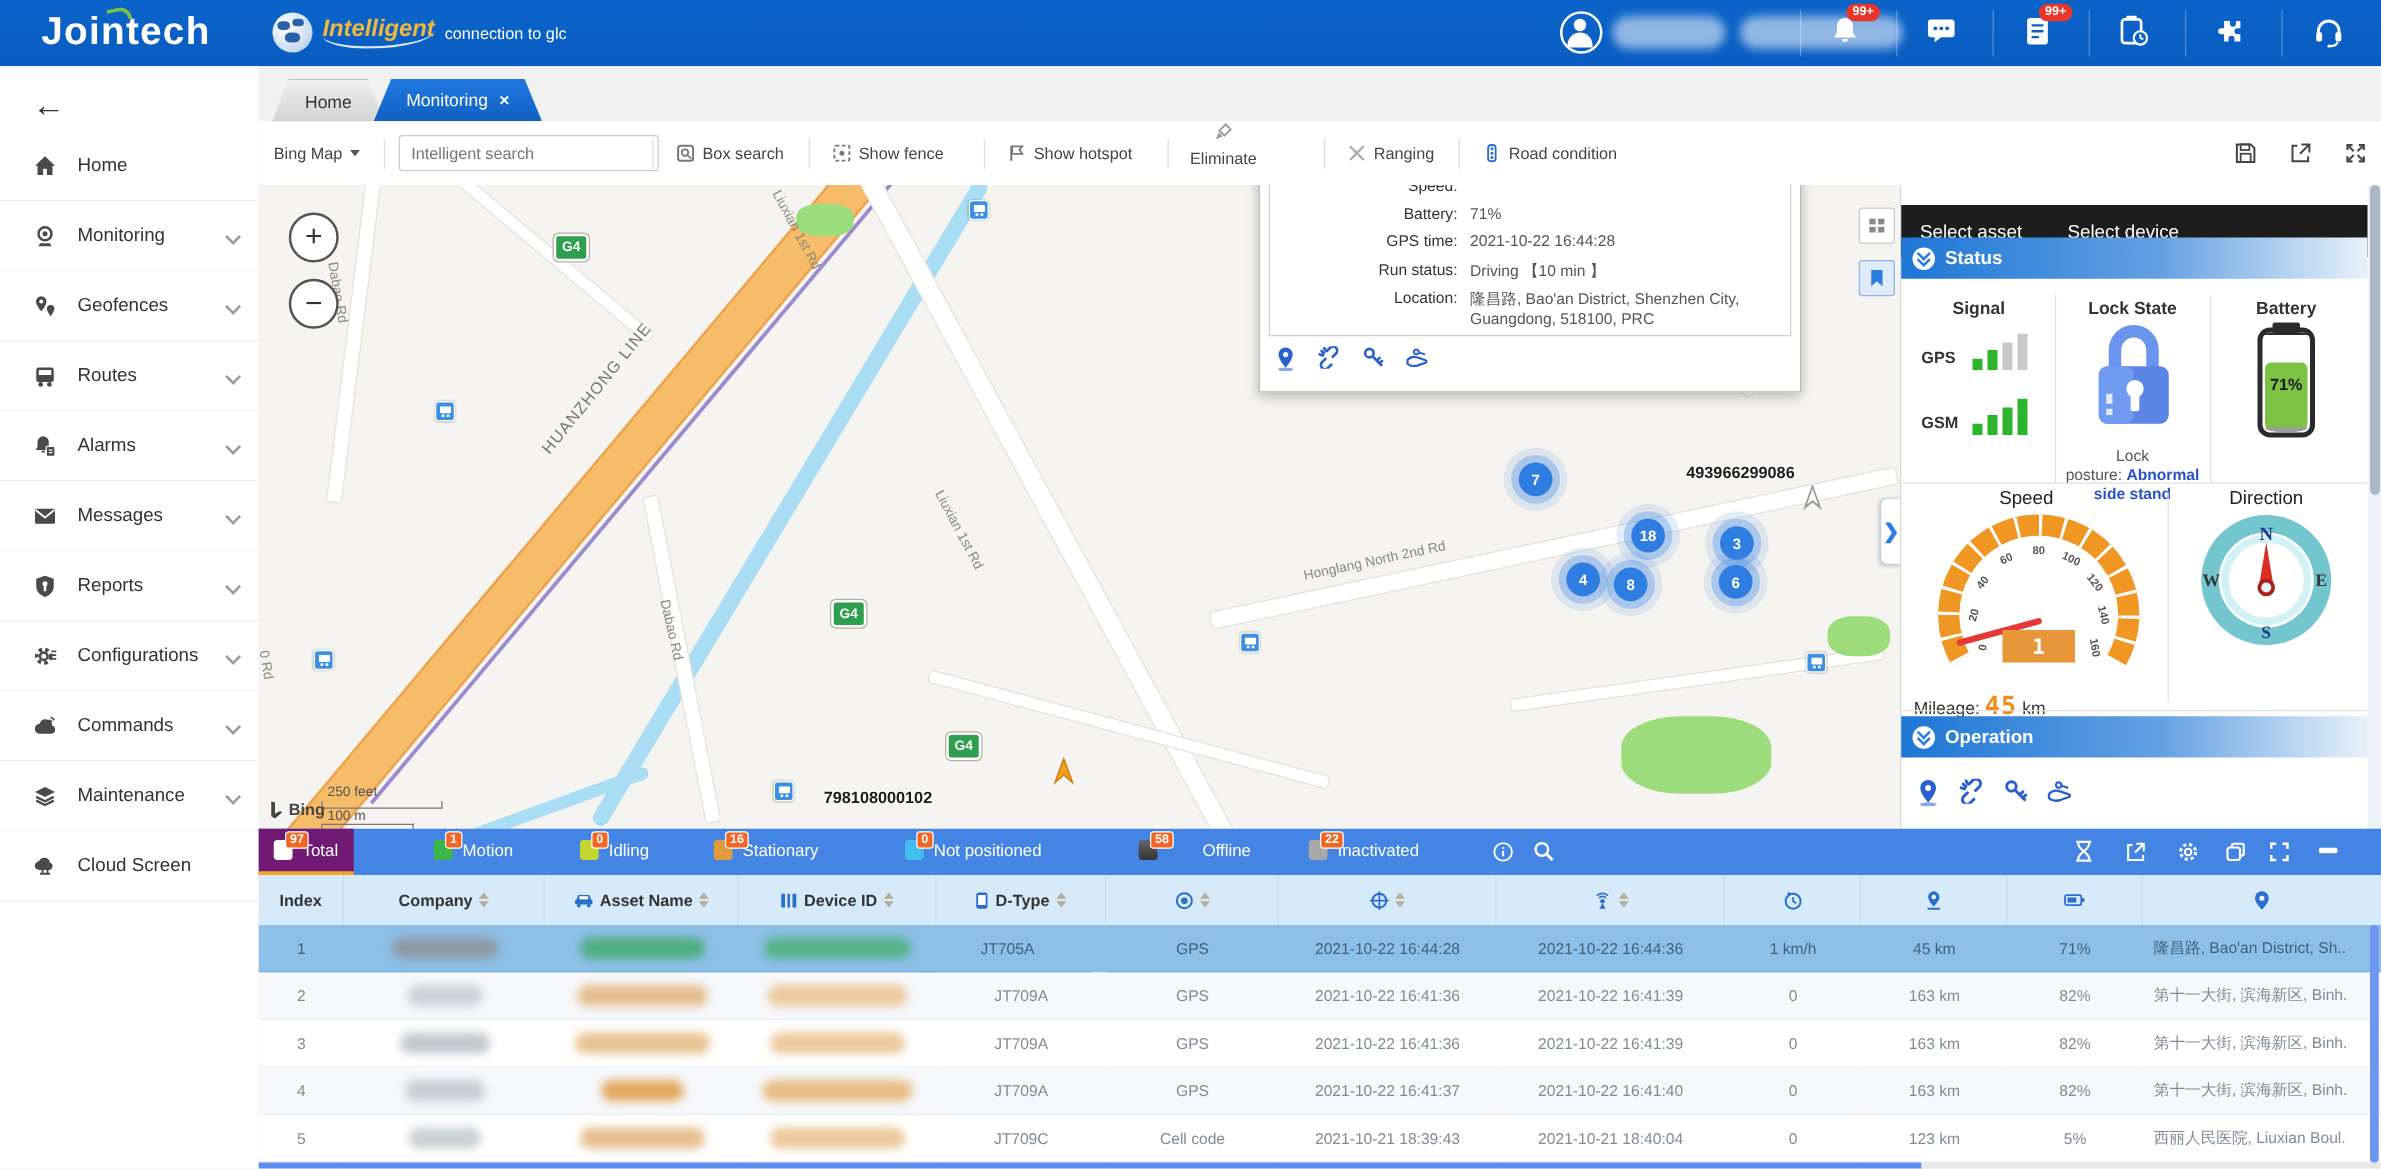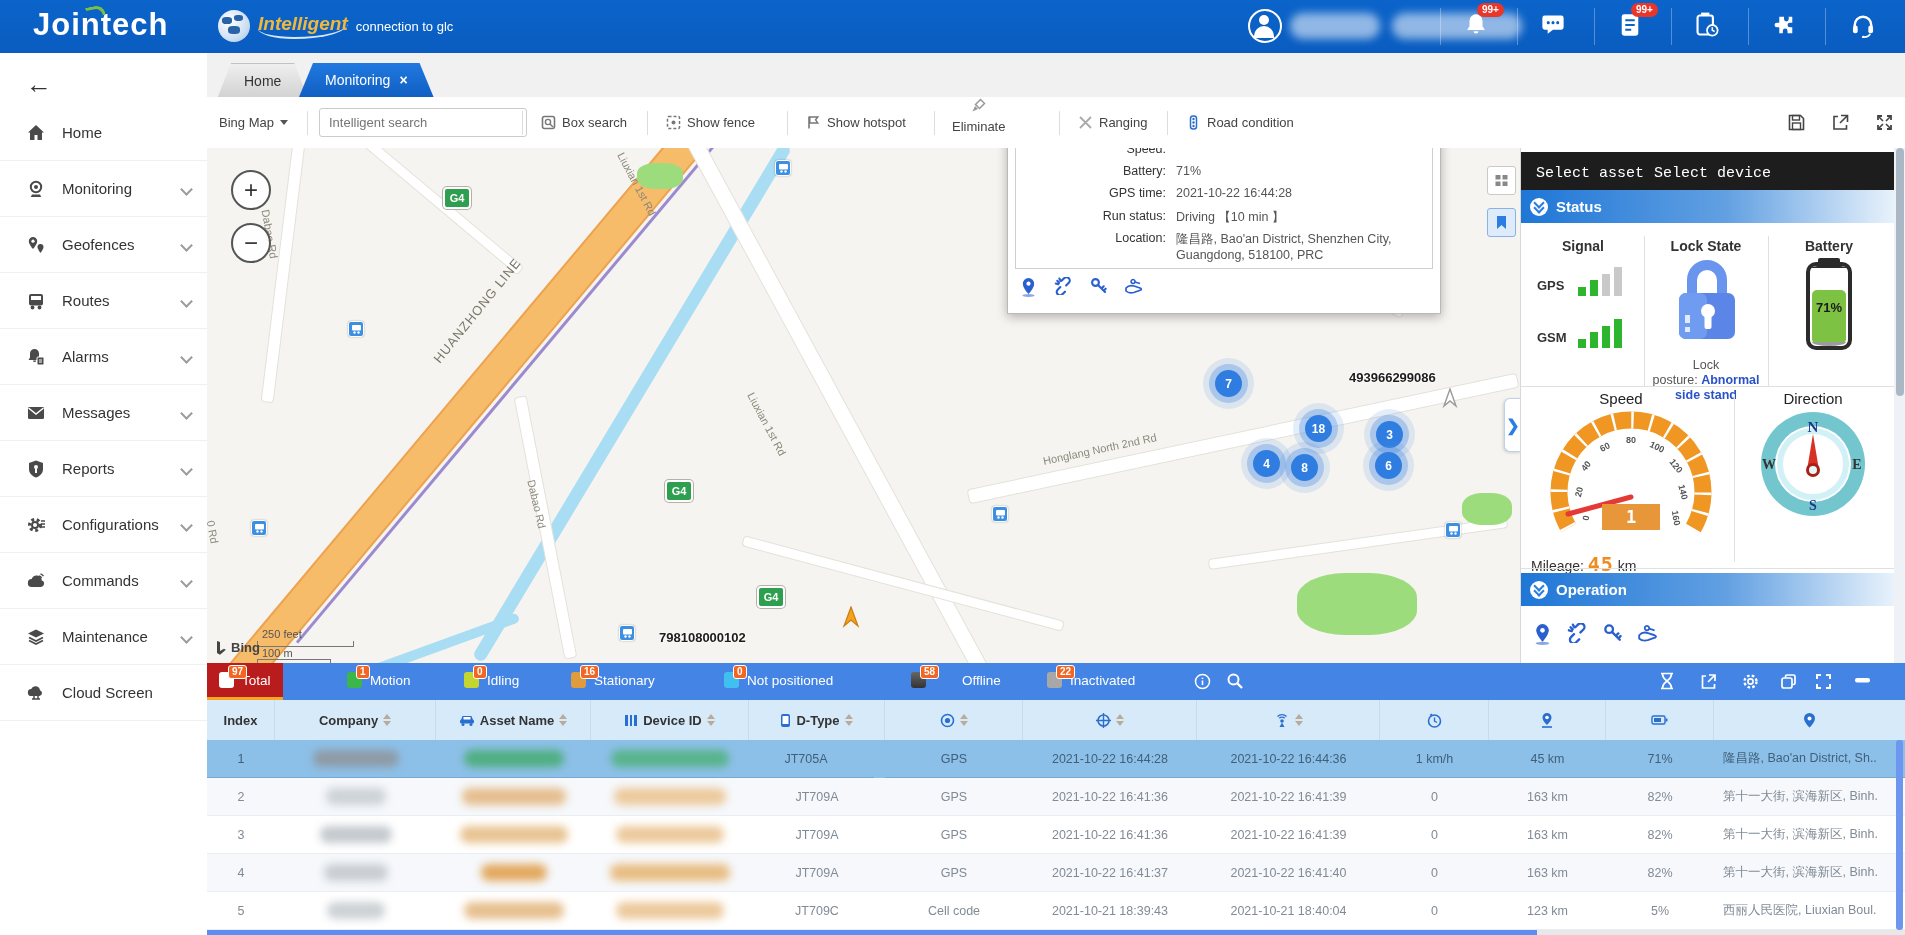--- a/index.html
+++ b/index.html
@@ -65,21 +65,21 @@
   
   .popup{position:absolute;left:800px;top:-54px;width:432px;height:218px;background:#fff;border:1px solid #b9b9b9;box-shadow:0 3px 10px rgba(0,0,0,.28);}
   .popup-inner{position:absolute;left:7px;top:6px;right:7px;height:166px;border:1px solid #cfcfcf;background:#fff;font-size:12.5px;}
   .prow{position:absolute;left:0;width:100%;display:flex;}
   .plabel{width:150px;text-align:right;color:#333;flex:0 0 150px;}
   .pval{margin-left:10px;color:#555;width:255px;}
   .picons{position:absolute;left:12px;top:182px;display:flex;gap:17px;}
   .picons span{cursor:pointer;}
   
   .panel{left:1520px;top:148px;width:385px;height:515px;background:#fff;border-left:1px solid #d8d8d8;}
-  .ptabs{position:absolute;left:0;top:4px;width:100%;height:42px;background:#1d1d1d;font-family:Liberation Mono, monospace;}
+  .ptabs{position:absolute;left:0;top:16px;width:100%;height:42px;background:#1d1d1d;}
   .ptab{position:absolute;top:0;height:42px;display:flex;align-items:center;color:#fff;font-size:15px;cursor:pointer;}
   .ptab.active{border-bottom:3px solid #2a7de1;}
   .sec-head{position:absolute;left:0;width:373px;height:33px;background:linear-gradient(90deg,#1e76d6 0%,#62a0e2 55%,#e8f2fb 100%);color:#fff;font-size:15px;font-weight:bold;display:flex;align-items:center;}
   .sec-chev{width:18px;height:18px;border-radius:50%;background:#fff;margin:0 8px 0 9px;display:flex;flex-direction:column;align-items:center;justify-content:center;}
   .sec-chev i{width:6px;height:6px;border-right:2px solid #2a7de1;border-bottom:2px solid #2a7de1;transform:rotate(45deg);margin-top:-3px;}
   .col-title{position:absolute;font-size:14px;font-weight:bold;color:#333;transform:translateX(-50%);}
   .vdiv{position:absolute;width:1px;background:#e0e0e0;}
   .hdiv{position:absolute;height:1px;background:#e0e0e0;}
   .sigrow{position:absolute;font-size:13px;font-weight:bold;color:#333;}
   .bars{position:absolute;display:flex;align-items:flex-end;gap:4px;}
@@ -90,21 +90,21 @@
   .gauge-tick{position:absolute;font-size:9px;color:#555;font-weight:bold;transform:translate(-50%,-50%);}
   .mileage{position:absolute;font-size:14px;color:#333;}
   .mileage b{color:#f08c1e;font-family:"DejaVu Sans Mono",monospace;font-size:20px;font-weight:bold;letter-spacing:1px;}
   .opicons{position:absolute;display:flex;gap:15px;}
   .opicons span{cursor:pointer;}
   .pscroll{position:absolute;right:0;top:0;width:12px;height:515px;background:#eef2f7;}
   .pscroll i{position:absolute;left:2px;top:0;width:8px;height:248px;background:#aab8c6;border-radius:4px;}
   
   .filterbar{left:207px;top:663px;width:1698px;height:37px;background:#4484e4;}
   .ftab{position:absolute;top:0;height:34px;display:flex;align-items:center;gap:8px;color:#fff;font-size:13.5px;padding:0 12px;cursor:pointer;}
-  .ftab.active{background:#b91c1c;border-bottom:3px solid #f5a623;}
+  .ftab.active{background:#701a75;border-bottom:3px solid #f5a623;}
   .ficon{position:relative;width:15px;height:16px;border-radius:3px;}
   .fbadge{position:absolute;top:-7px;left:9px;background:#f26522;color:#fff;font-size:10px;font-weight:bold;border-radius:3px;padding:1px 3px;line-height:1;border:1px solid #fff;}
   .fbtn{position:absolute;top:8px;width:20px;height:20px;cursor:pointer;display:flex;align-items:center;justify-content:center;}
   
   .thead{left:207px;top:700px;width:1698px;height:40px;background:#d6eafa;}
   .th{position:absolute;top:0;height:40px;display:flex;align-items:center;justify-content:center;gap:5px;font-size:13px;font-weight:bold;color:#333;border-right:1px solid #c3dcf0;box-sizing:border-box;}
   .sort{display:inline-flex;flex-direction:column;gap:2px;}
   .sort i{width:0;height:0;border-left:4px solid transparent;border-right:4px solid transparent;display:block;}
   .sort .up{border-bottom:5px solid #b8ab99;}
   .sort .dn{border-top:5px solid #b8ab99;}

